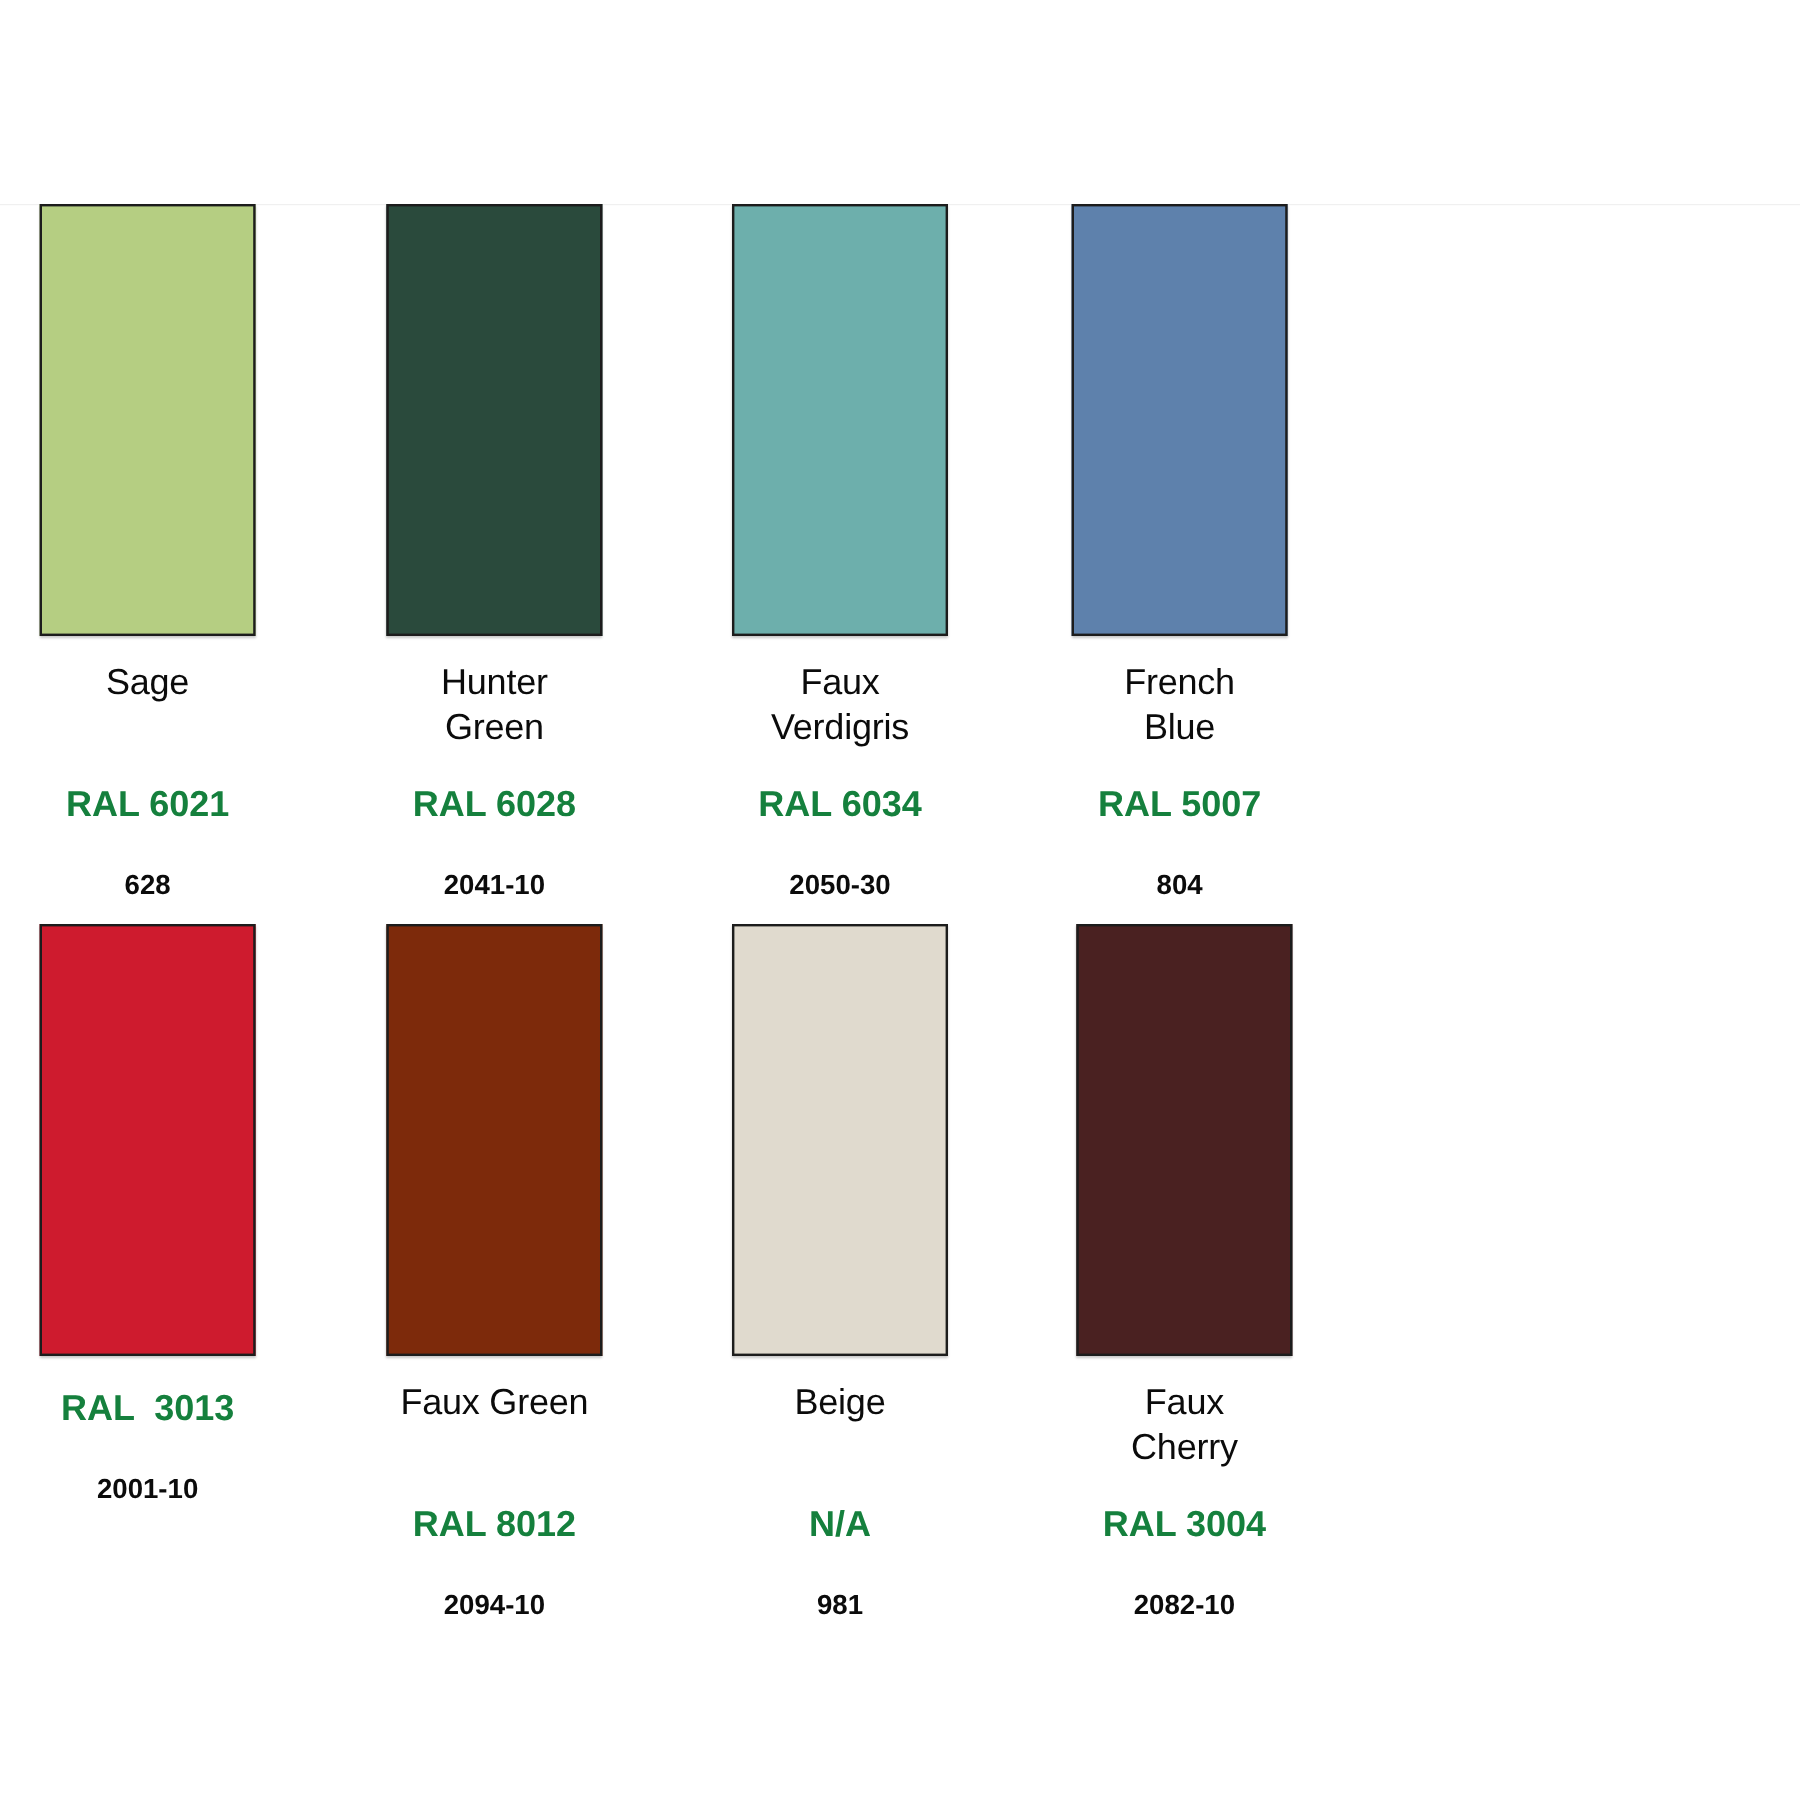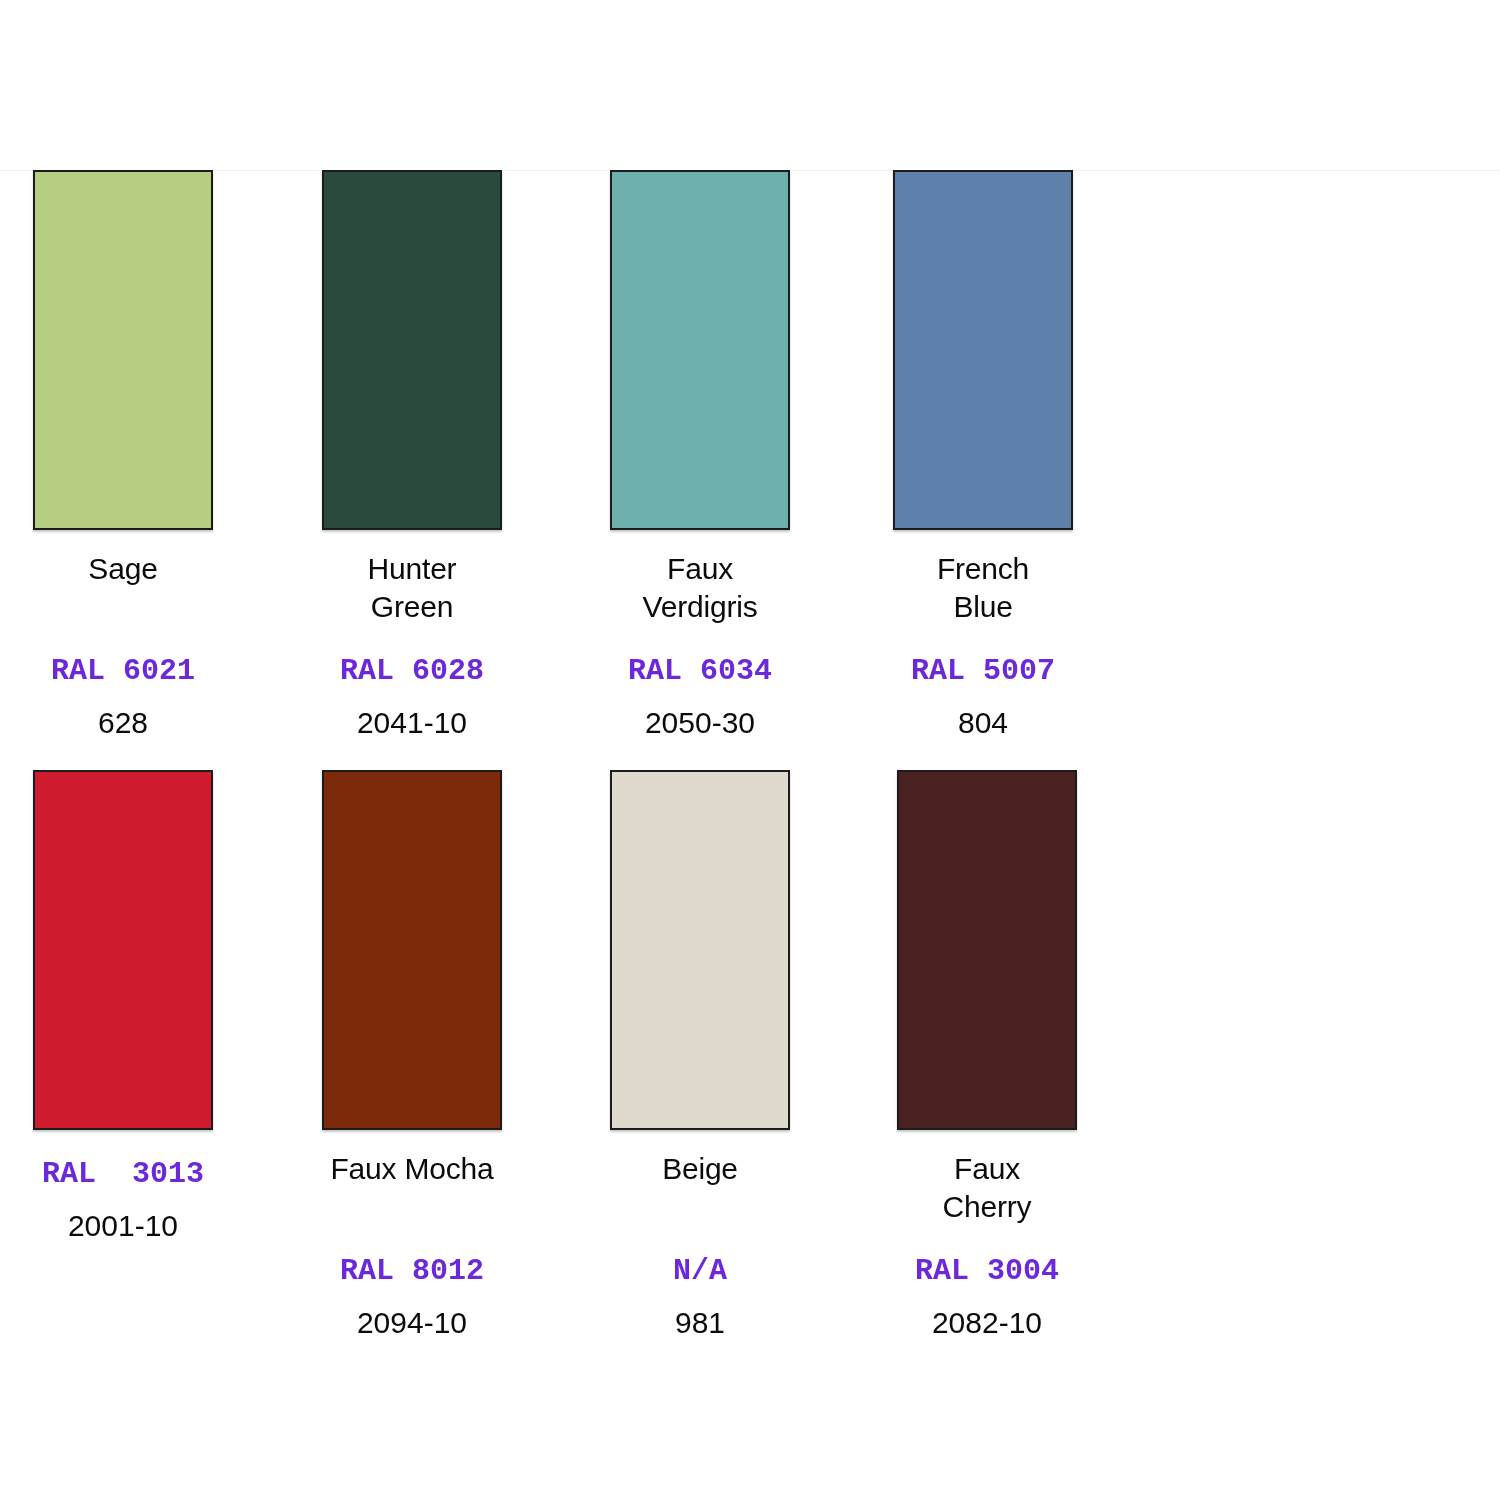--- a/index.html
+++ b/index.html
@@ -82,33 +82,32 @@
     letter-spacing: -0.2px;
   }
 
   .swatch-ral {
     margin-top: 26px;
     width: 220px;
     text-align: center;
     font-size: 30px;
     font-weight: bold;
     line-height: 1.2;
-    color: #6d28d9;
+    color: #15803d;
     white-space: pre;
-    font-family: Liberation Mono, monospace;
   }
   
   .swatch-cell.name-single .swatch-ral { margin-top: 65px; }
 
   .swatch-code {
-    margin-top: 16px;
+    margin-top: 35px;
     width: 220px;
     text-align: center;
-    font-size: 30px;
-    font-weight: normal;
+    font-size: 23px;
+    font-weight: bold;
     line-height: 1.2;
     color: #0b0b0b;
   }
 </style>
 </head>
 <body>
 
 <div id="chart-sheet" style="background-color: rgb(255, 255, 255);">
 
   <div class="sheet-seam"></div>
@@ -151,21 +150,21 @@
     <div class="swatch-row row-2">
 
       <div class="swatch-cell col-0">
         <div class="swatch-chip" style="background-color: rgb(206, 27, 46); border-color: rgb(28, 28, 28);"></div>
         <div class="swatch-ral">RAL  3013</div>
         <div class="swatch-code">2001-10</div>
       </div>
 
       <div class="swatch-cell col-1 name-single">
         <div class="swatch-chip" style="background-color: rgb(125, 42, 11); border-color: rgb(28, 28, 28);"></div>
-        <div class="swatch-name">Faux Mocha</div>
+        <div class="swatch-name">Faux Green</div>
         <div class="swatch-ral">RAL 8012</div>
         <div class="swatch-code">2094-10</div>
       </div>
 
       <div class="swatch-cell col-2 name-single">
         <div class="swatch-chip" style="background-color: rgb(224, 218, 206); border-color: rgb(28, 28, 28);"></div>
         <div class="swatch-name">Beige</div>
         <div class="swatch-ral">N/A</div>
         <div class="swatch-code">981</div>
       </div>

